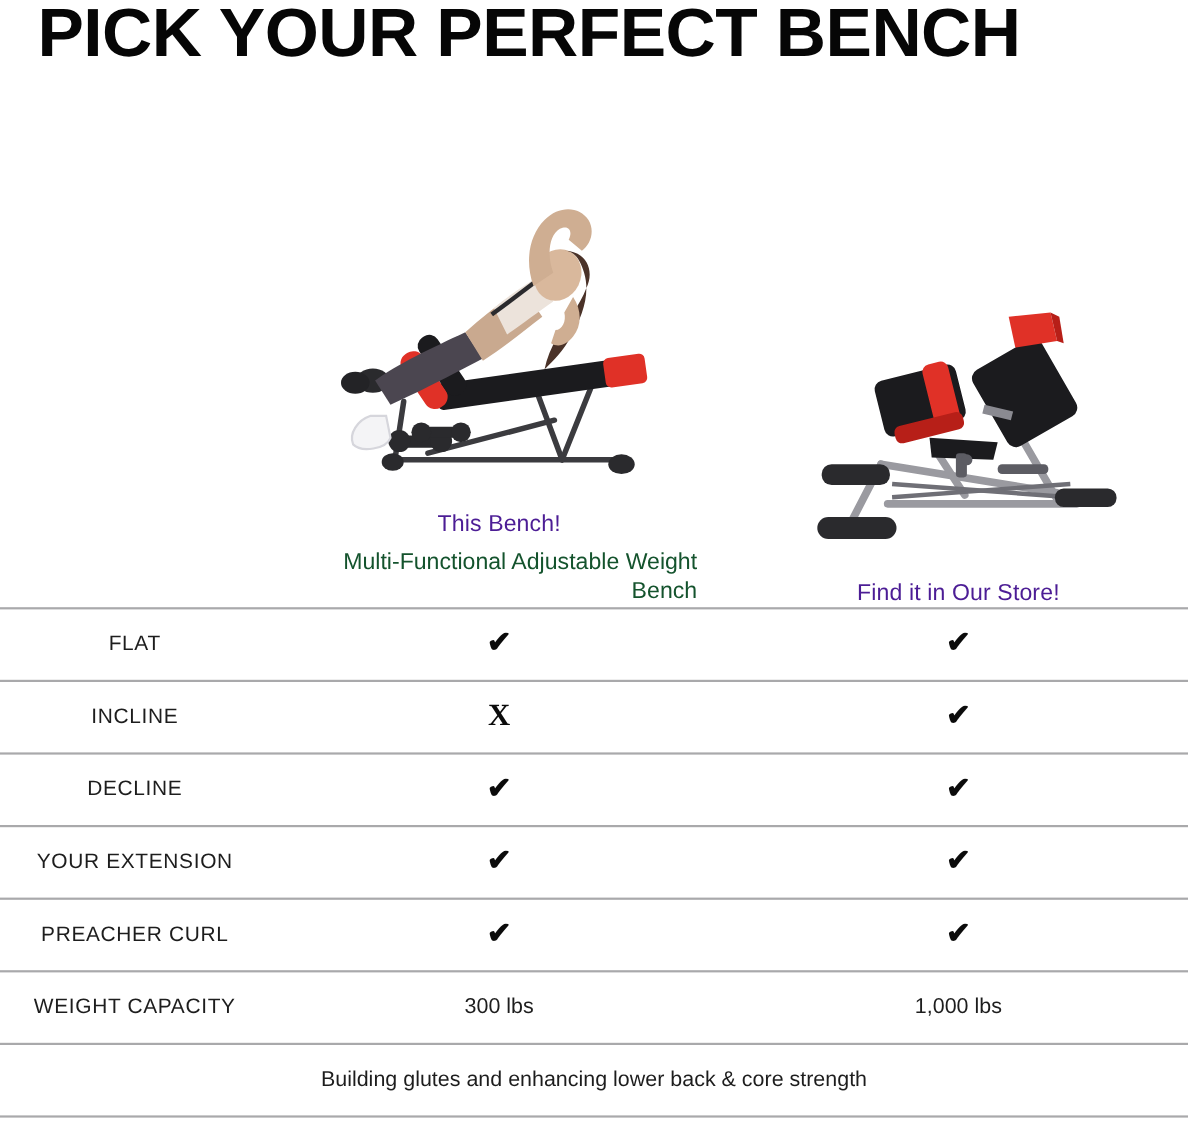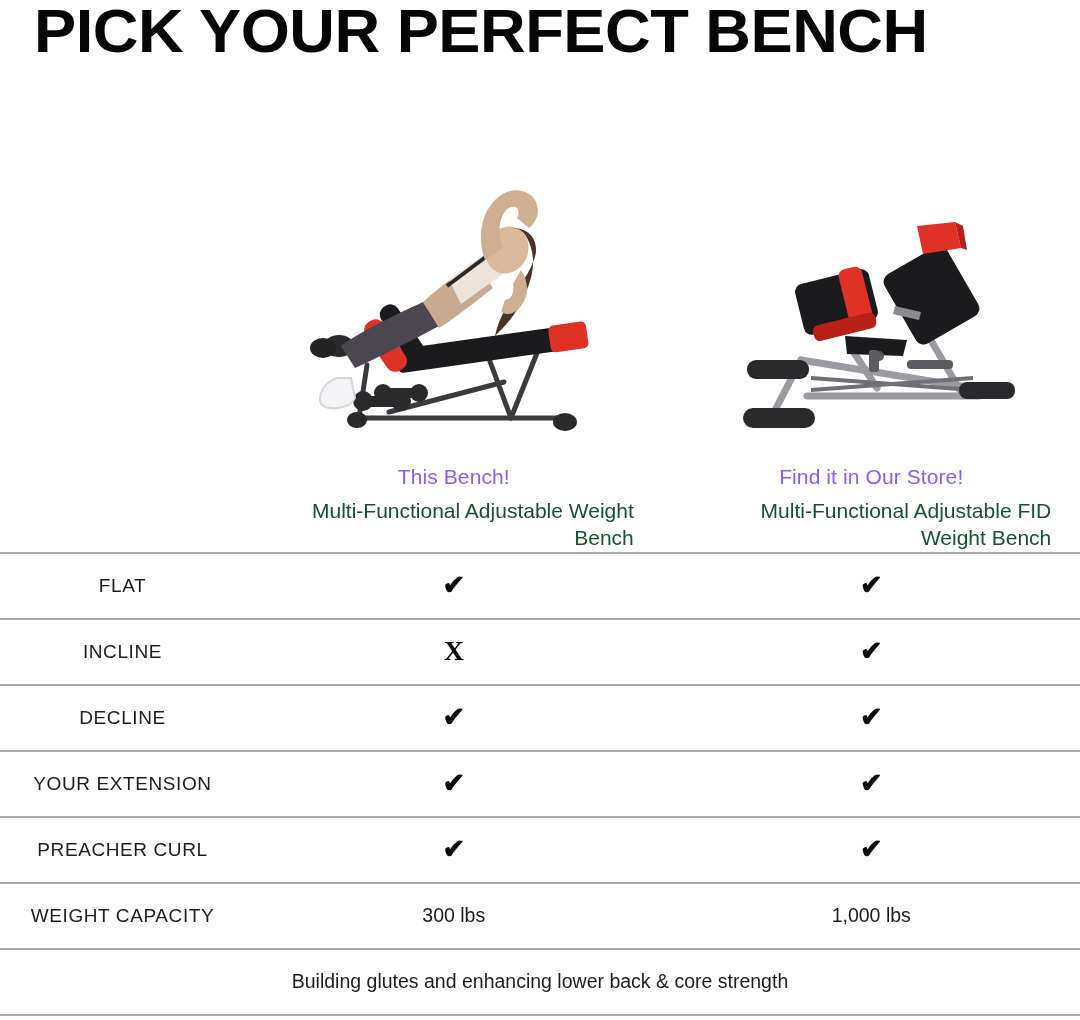--- a/index.html
+++ b/index.html
@@ -64,21 +64,21 @@
     width: 100%;
     height: 330px;
     display: flex;
     align-items: flex-end;
     justify-content: center;
     position: relative;
   }
 
   .prod-tag {
     font-size: 21px;
-    color: #8b5cf6;
+    color: #4c1d95;
     font-weight: 400;
     letter-spacing: 0.1px;
     margin-top: 14px;
     text-align: right;
     line-height: 1.25;
   }
   .prod-name {
     font-size: 21px;
     color: #14532d;
     font-weight: 400;
@@ -248,21 +248,20 @@
           <g fill="#5c5c63">
             <rect x="158" y="150" width="10" height="22" rx="3"></rect>
             <rect x="196" y="160" width="46" height="9" rx="4"></rect>
             <circle cx="168" cy="156" r="5"></circle>
           </g>
 
           <path d="M184 106 L 210 112 L 208 120 L 182 114 Z" fill="#8a8a91"></path>
         </svg>
       </div>
       <div class="prod-tag">Find it in Our Store!</div>
-      <div class="prod-name">Multi-Functional Adjustable FID Weight Bench</div>
     </div>
   </div>
 
   <div class="table">
 
     <div class="trow">
       <div class="cell-label">FLAT</div>
       <div class="cell-val"><span class="mark">✔</span></div>
       <div class="cell-val"><span class="mark">✔</span></div>
     </div>

